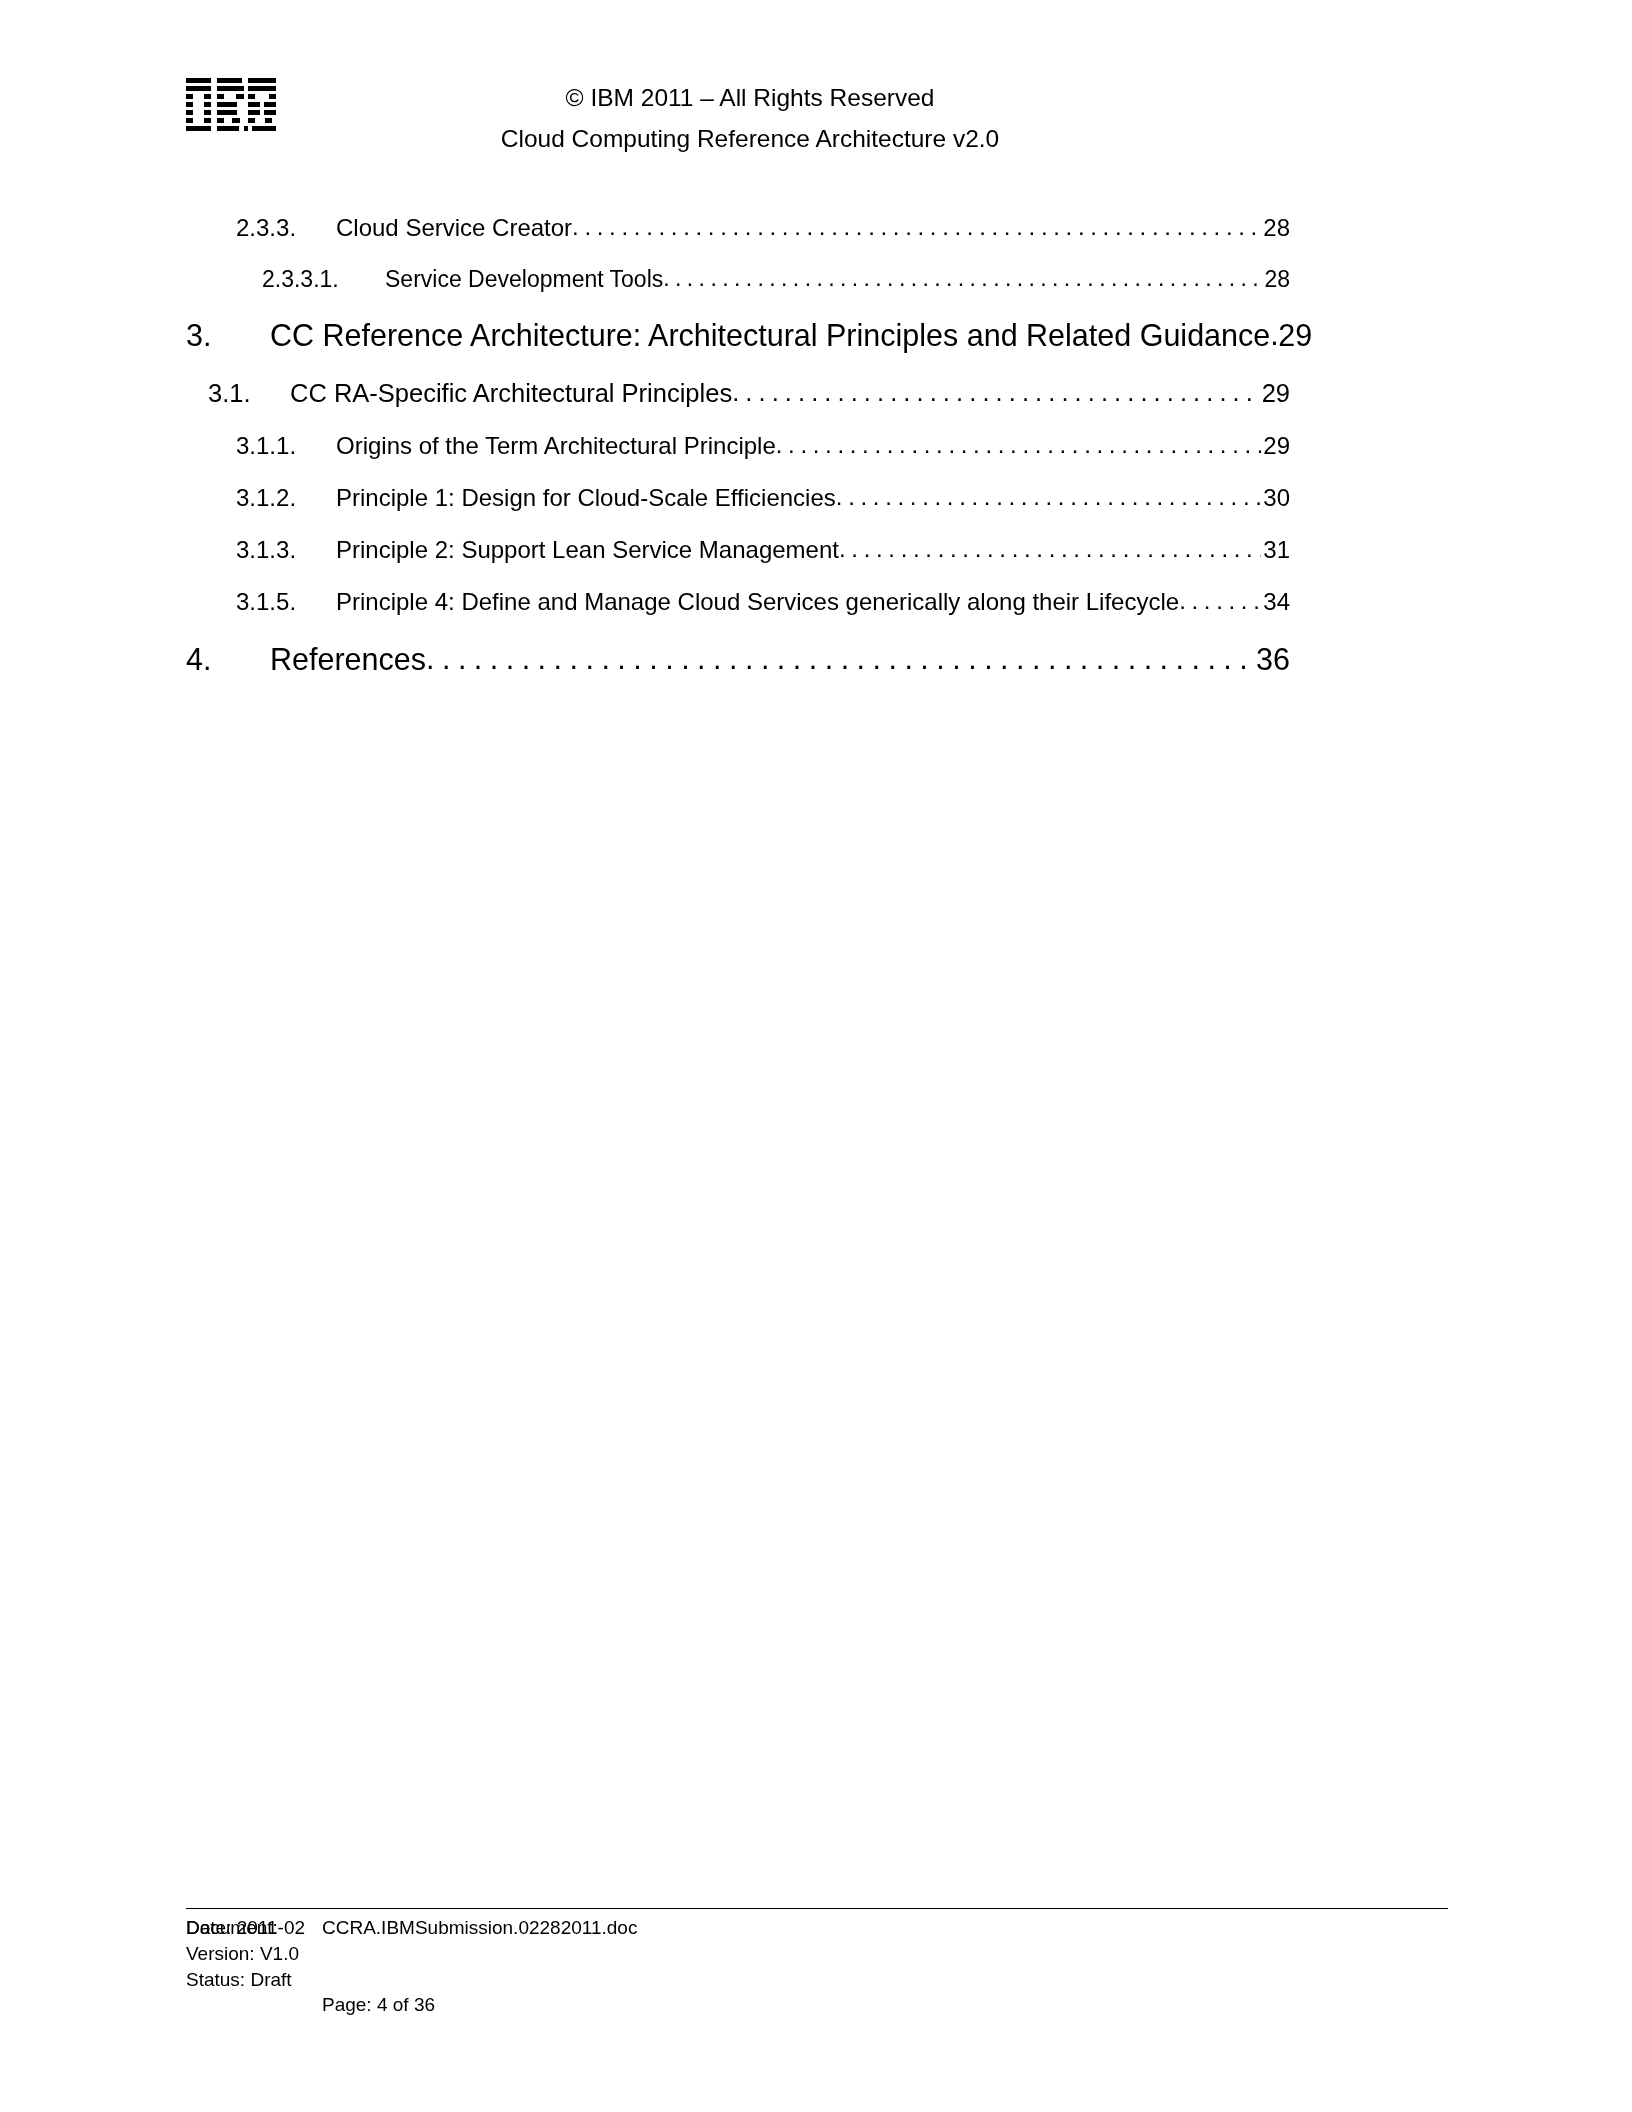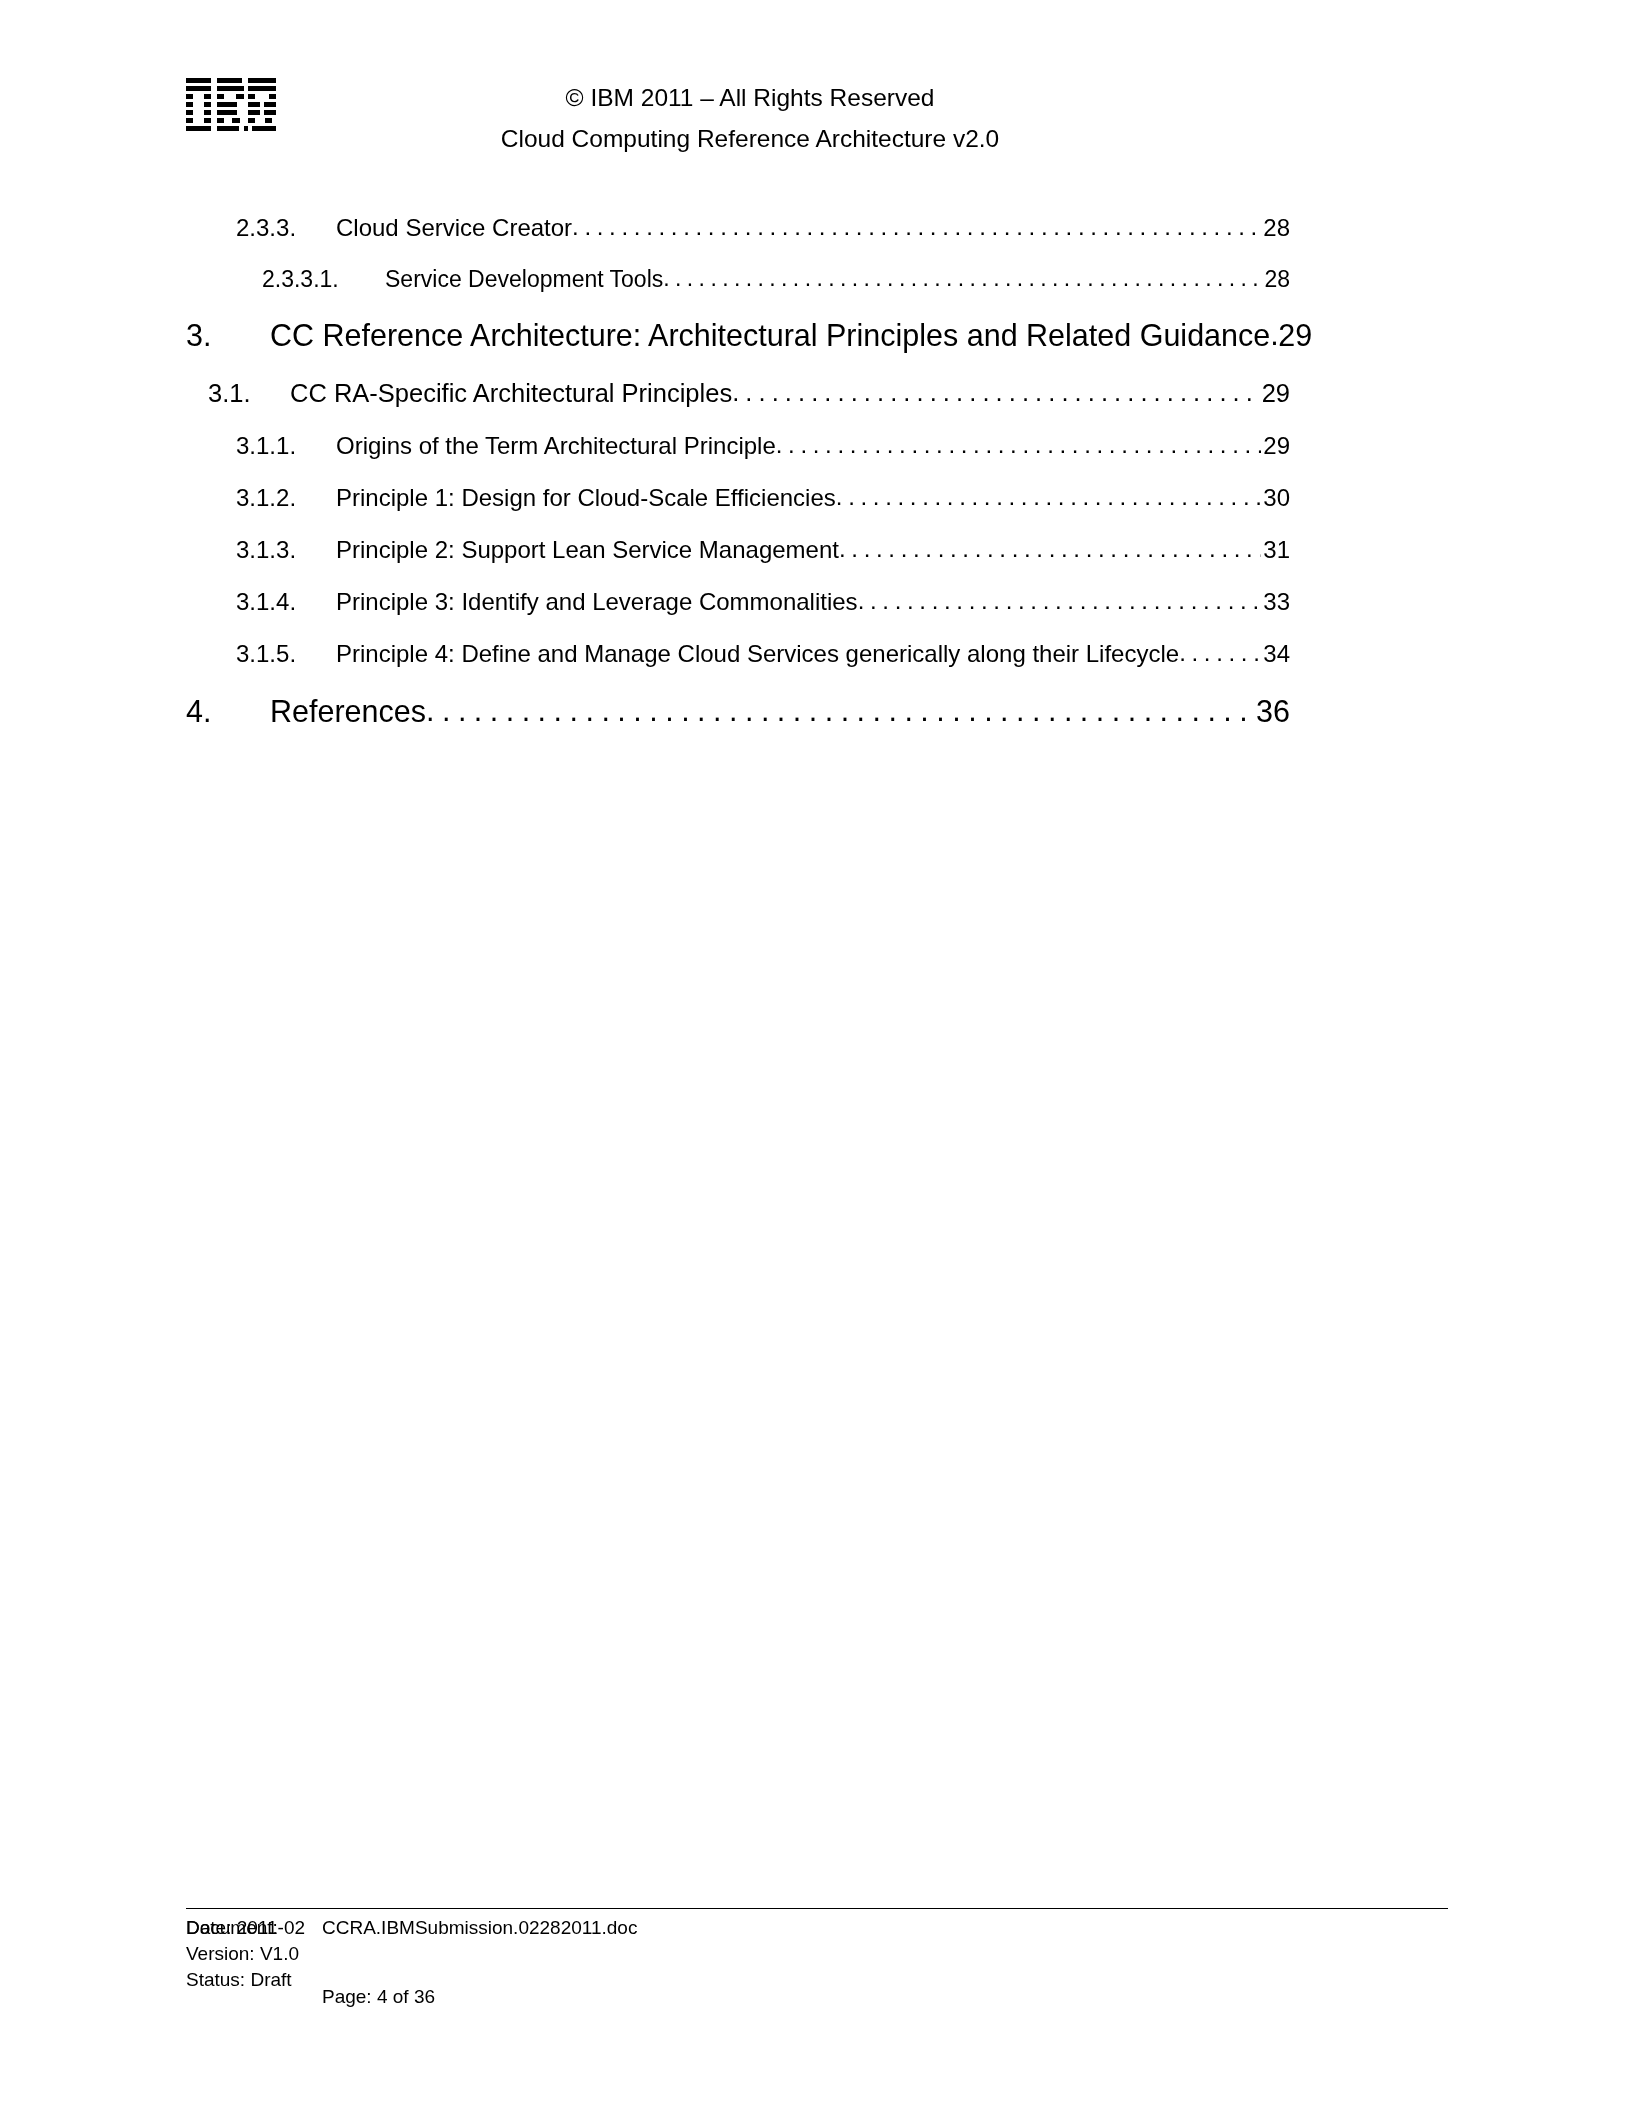--- a/index.html
+++ b/index.html
@@ -169,21 +169,21 @@
     white-space: nowrap;
   }
   .footer-left-label { width: 136px; flex: 0 0 auto; }
   .footer-right {
     text-align: left;
     white-space: nowrap;
   }
   .footer-page {
     position: absolute;
     left: 136px;
-    top: 76px;
+    top: 84px;
     font-size: 19px;
     line-height: 26px;
     white-space: nowrap;
   }
 </style>
 </head>
 <body>
 
 <div class="page">
 
@@ -285,26 +285,20 @@
       <span class="toc-page">30</span>
     </div>
 
     <div class="toc-row lvl-3b">
       <span class="toc-num">3.1.3.</span>
       <span class="toc-title">Principle 2: Support Lean Service Management</span>
       <span class="toc-leader"></span>
       <span class="toc-page">31</span>
     </div>
 
-    <div class="toc-row lvl-3b">
-      <span class="toc-num">3.1.4.</span>
-      <span class="toc-title">Principle 3: Identify and Leverage Commonalities</span>
-      <span class="toc-leader"></span>
-      <span class="toc-page">33</span>
-    </div>
 
     <div class="toc-row lvl-3b">
       <span class="toc-num">3.1.5.</span>
       <span class="toc-title">Principle 4: Define and Manage Cloud Services generically along their Lifecycle</span>
       <span class="toc-leader"></span>
       <span class="toc-page">34</span>
     </div>
 
     <div class="toc-row lvl-1">
       <span class="toc-num">4.</span>

